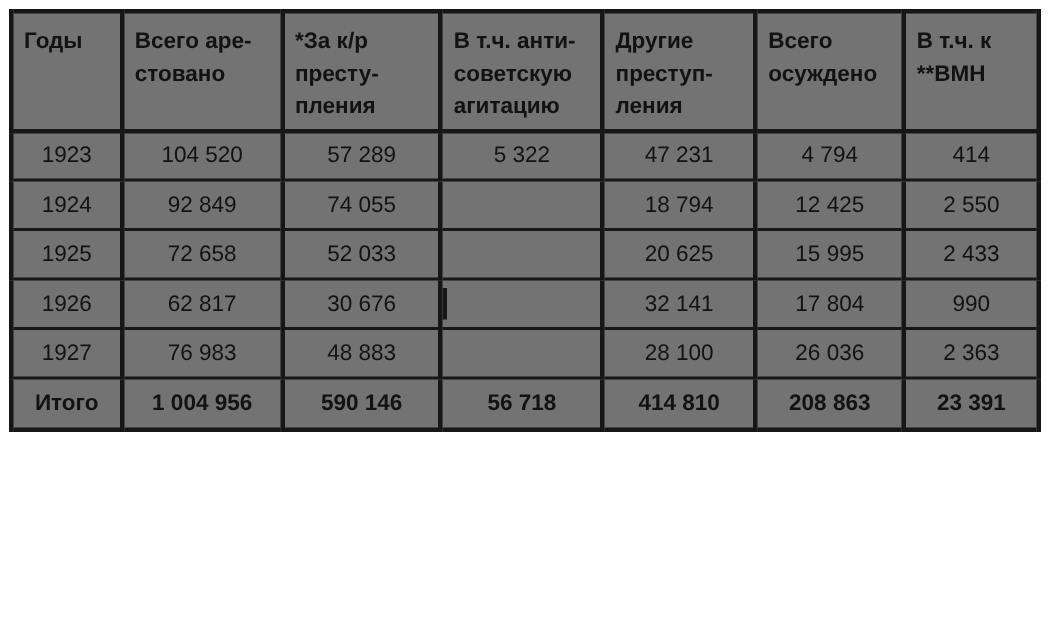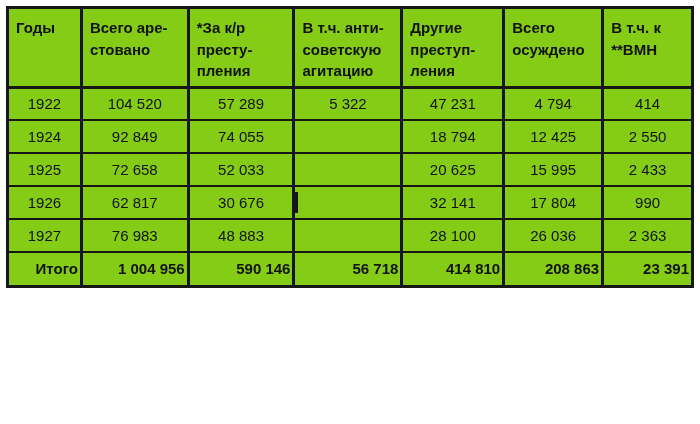--- a/index.html
+++ b/index.html
@@ -14,21 +14,21 @@
   .page {
     position: absolute;
     left: 6px;
     top: 6px;
     width: 688px;
     height: 412px;
   }
   table.stat-table {
     border-collapse: collapse;
     table-layout: fixed;
-    background: #84cc16;
+    background: #737373;
     border: 3px solid #161616;
   }
   .stat-table th,
   .stat-table td {
     border-top: 2px solid #161616;
     border-bottom: 2px solid #161616;
     border-left: 3px solid #161616;
     border-right: 3px solid #161616;
     box-sizing: border-box;
     overflow: hidden;
@@ -50,21 +50,20 @@
     vertical-align: middle;
     height: 33px;
     padding: 0 2px;
     white-space: nowrap;
     position: relative;
   }
   .stat-table tfoot td {
     font-weight: bold;
     height: 34px;
     border-top-width: 2px;
-    text-align: right;
   }
   .scan-tick {
     position: absolute;
     left: 0px;
     top: 5px;
     width: 3px;
     height: 21px;
     background: #161616;
   }
 </style>
@@ -97,21 +96,21 @@
 преступ-
 ления</th>
         <th>Всего
 осуждено</th>
         <th>В т.ч. к
 **ВМН</th>
       </tr>
     </thead>
     <tbody>
       <tr>
-        <td>1922</td>
+        <td>1923</td>
         <td>104 520</td>
         <td>57 289</td>
         <td>5 322</td>
         <td>47 231</td>
         <td>4 794</td>
         <td>414</td>
       </tr>
       <tr>
         <td>1924</td>
         <td>92 849</td>

